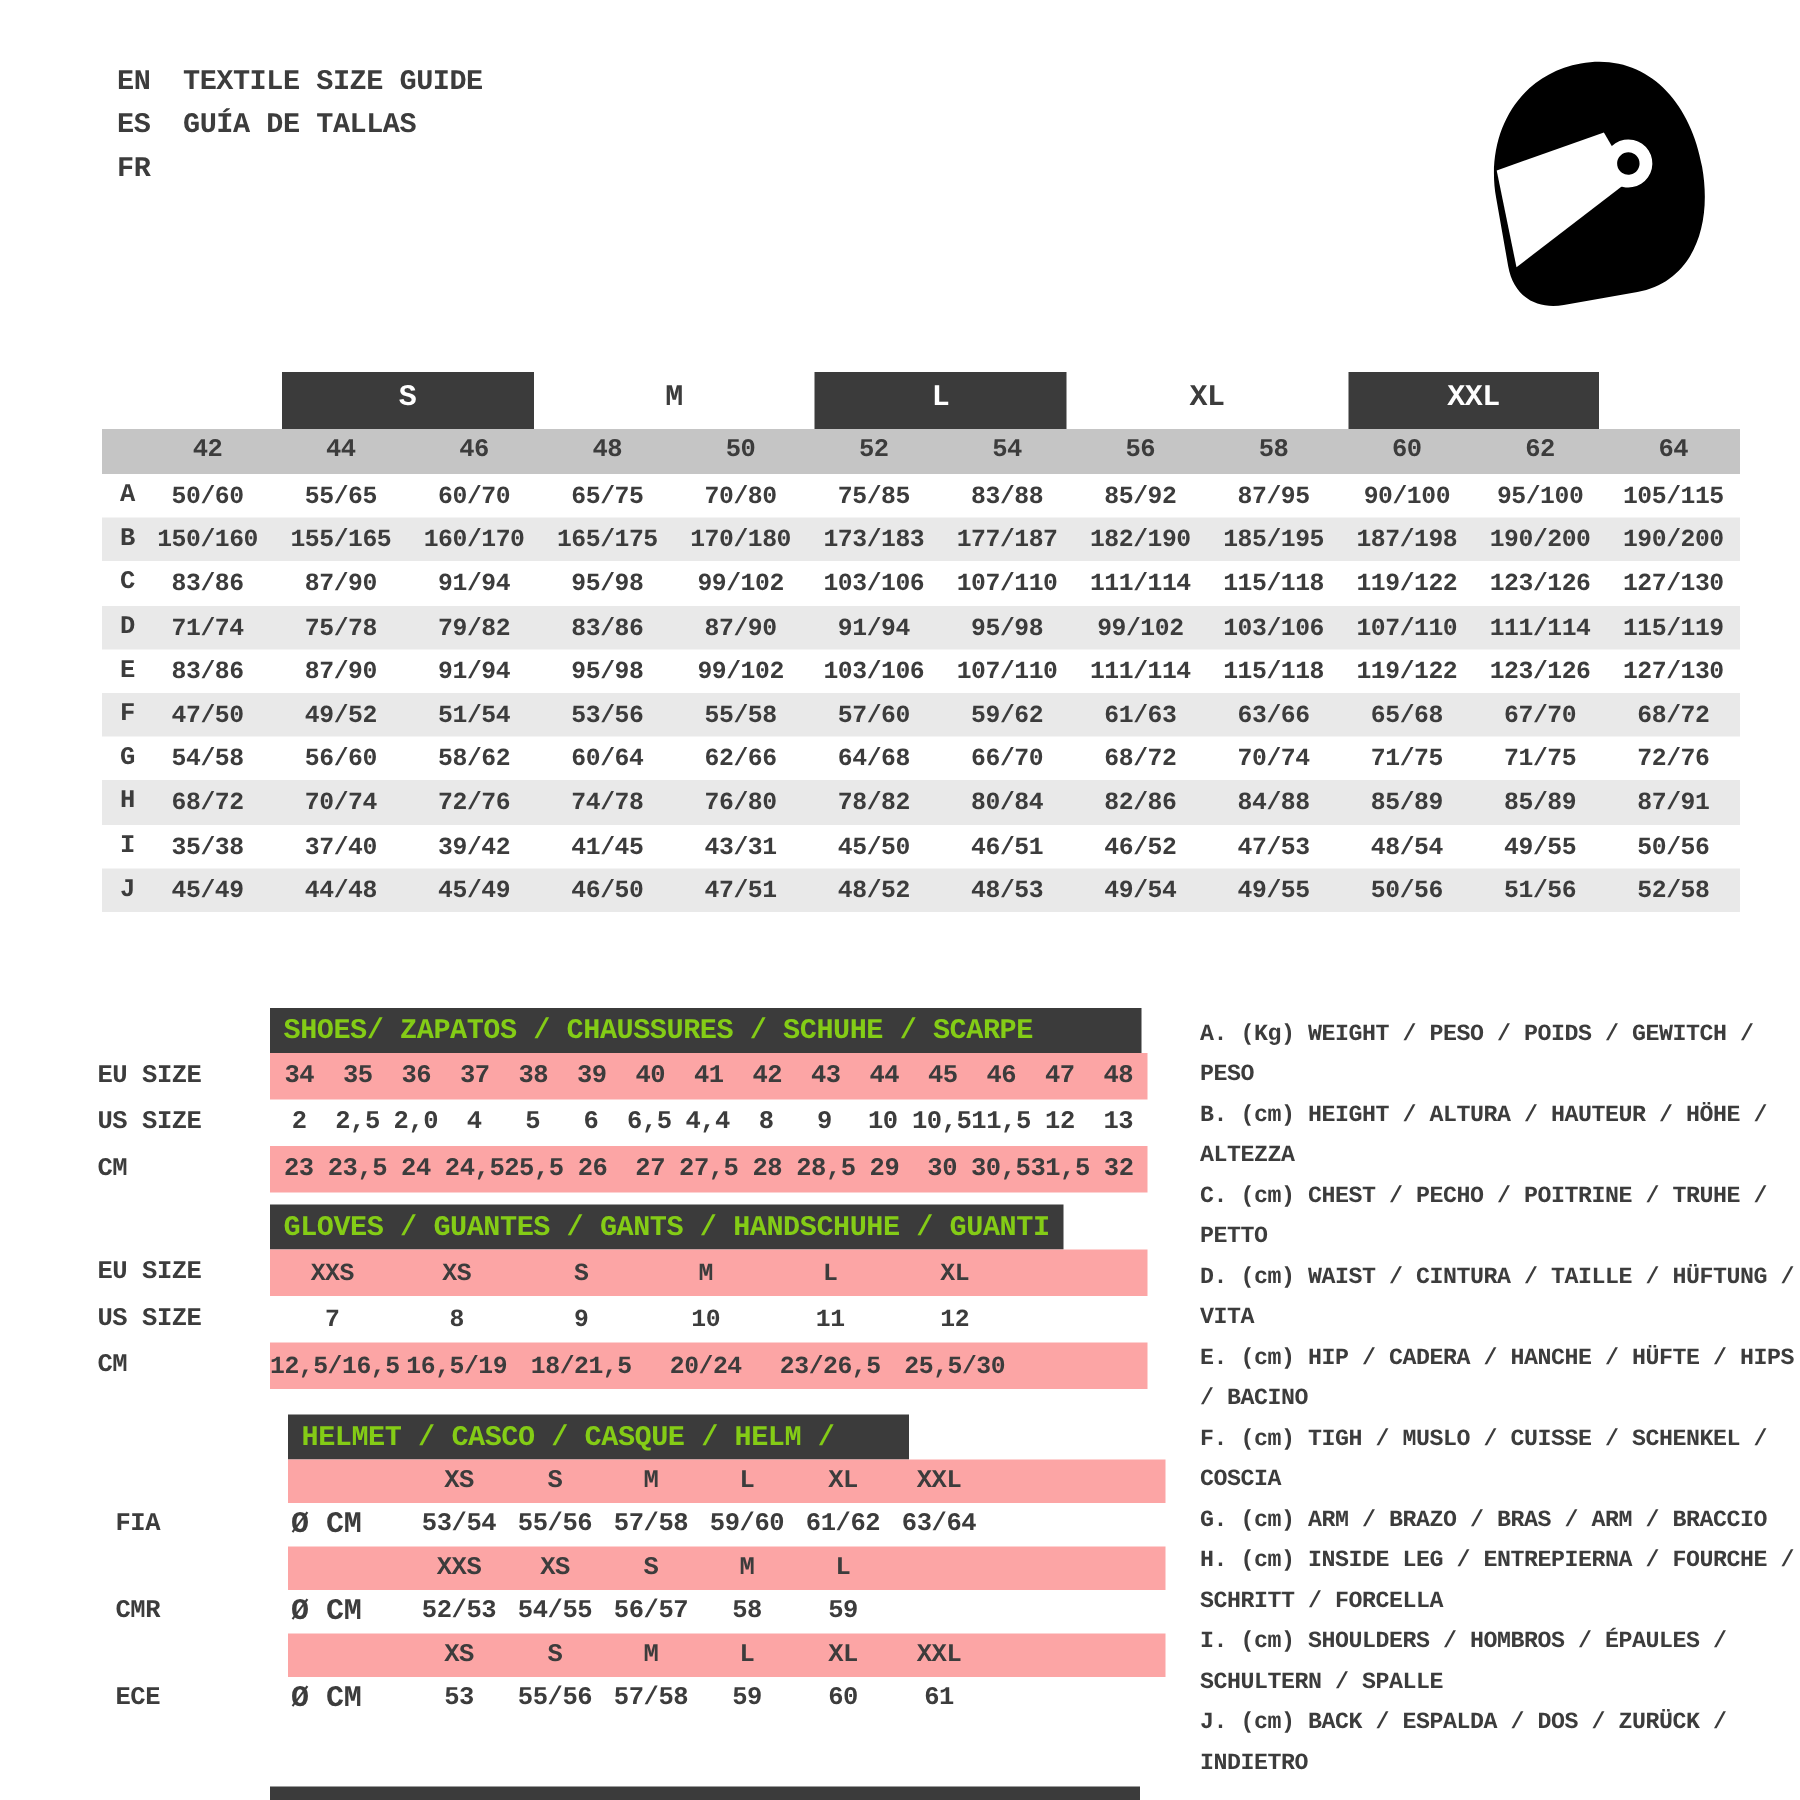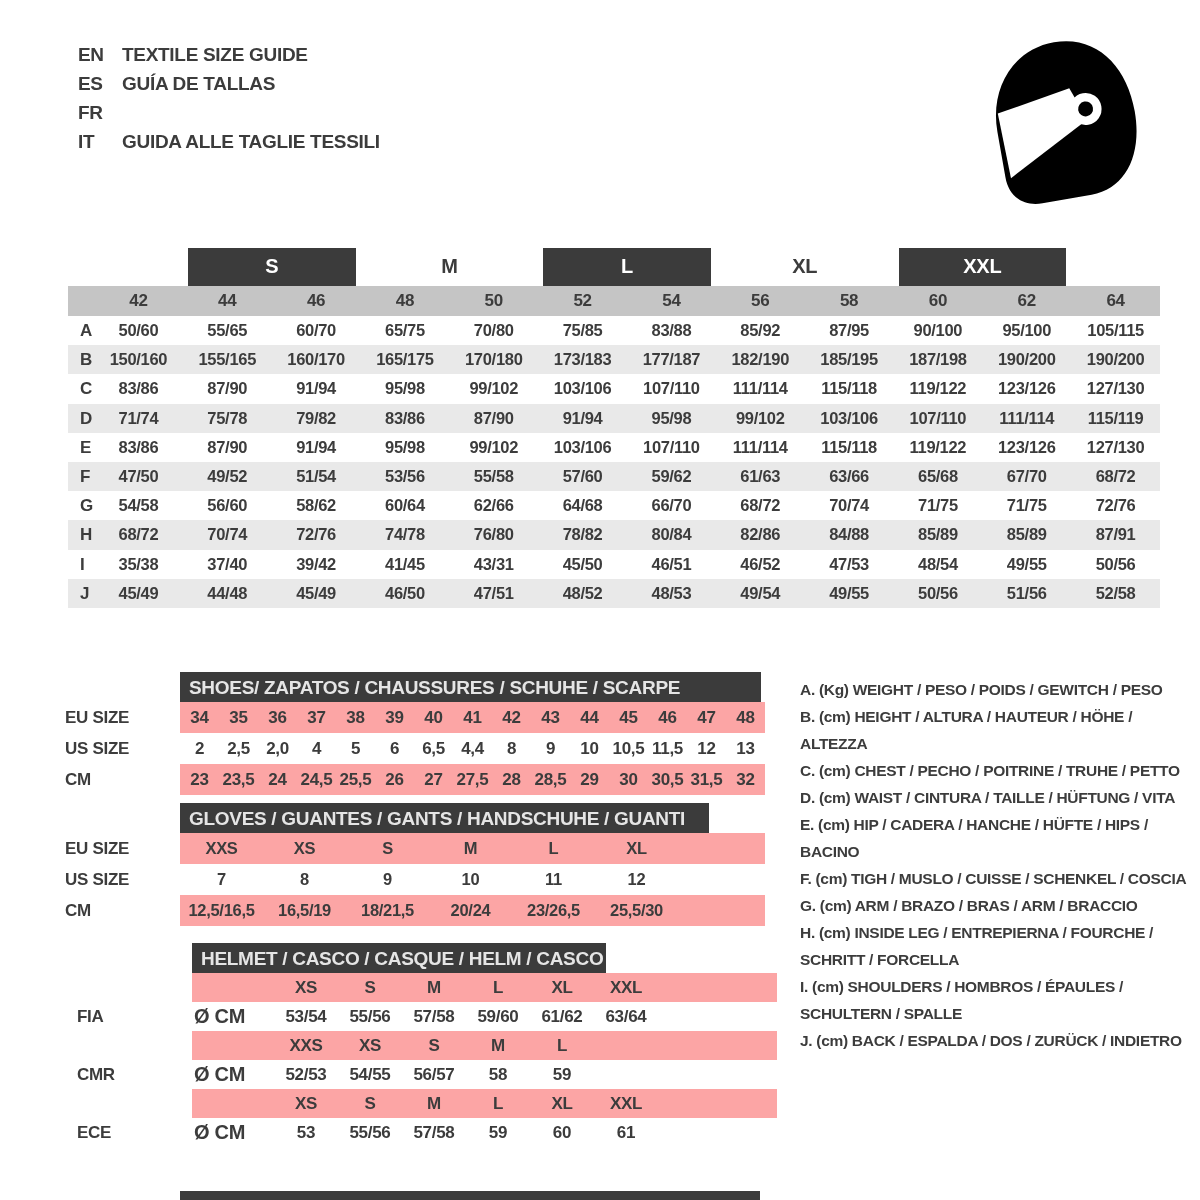--- a/index.html
+++ b/index.html
@@ -1,17 +1,17 @@
 <!DOCTYPE html>
 <html><head>
 <meta charset="utf-8">
 <style>
   html,body{margin:0;padding:0;background:#ffffff;}
   .page{position:relative;width:1200px;height:1200px;background:#fff;overflow:hidden;
-        font-family:Liberation Sans, sans-serif;font-weight:700;color:#3c3c3c;
+        font-family:Liberation Mono, monospace;font-weight:700;color:#3c3c3c;
         -webkit-font-smoothing:antialiased;letter-spacing:-0.3px;}
   
   .lang-block{position:absolute;left:78px;top:40px;}
   .lang-row{display:flex;height:29px;line-height:29px;font-size:19px;}
   .lang-code{width:44px;}
   
   .helmet-wrap{position:absolute;left:975px;top:26px;width:178px;height:188px;}
   
   .size-table{position:absolute;left:68px;top:248px;width:1092px;}
   .sgrid{display:grid;grid-template-columns:26px repeat(12,1fr);}
@@ -22,21 +22,21 @@
   .cols-row .cell{text-align:center;}
   .srow{height:29.2px;line-height:29.2px;font-size:16.5px;}
   .srow.stripe{background:#e9e9e9;}
   .srow .cell{text-align:center;}
   .rlabel{text-align:left;padding-left:12px;font-size:17px;}
   
   .sub{position:absolute;left:65px;width:760px;}
   .sub.shoes{top:672px;}
   .sub.gloves{top:803px;}
   .sub.helmetT{top:943px;margin-left:12px;}
-  .bar{background:#3b3b3b;color:#e5e5e5;height:30px;line-height:31px;padding-left:9px;
+  .bar{background:#3b3b3b;color:#84cc16;height:30px;line-height:31px;padding-left:9px;
        font-size:19px;margin-left:115px;}
   .bar.w-shoes{width:572px;}
   .bar.w-gloves{width:520px;}
   .bar.w-helmet{width:405px;}
   .subrow{display:flex;align-items:center;}
   .shoes .subrow,.gloves .subrow{height:31px;line-height:31px;}
   .helmetT .subrow{height:29px;line-height:29px;}
   .sublabel{width:115px;font-size:17px;}
   .subcontent{display:flex;width:585px;}
   .subcontent.stripe{background:#fca5a5;}
@@ -59,24 +59,20 @@
       <div class="lang-row">
         <span class="lang-code">EN</span>
         <span class="lang-title">TEXTILE SIZE GUIDE</span>
       </div>
       <div class="lang-row">
         <span class="lang-code">ES</span>
         <span class="lang-title">GUÍA DE TALLAS</span>
       </div>
       <div class="lang-row">
         <span class="lang-code">FR</span>
-      </div>
-      <div class="lang-row">
-        <span class="lang-code">IT</span>
-        <span class="lang-title">GUIDA ALLE TAGLIE TESSILI</span>
       </div>
     </div>
 
   <div class="helmet-wrap">
     <svg viewBox="0 0 100 100" width="178" height="188">
       <g transform="rotate(-10 50 50)">
         <path fill="#000" d="M52,6 C28,6 12,26 12,50 L12,76 C12,88 20,94 30,94 L58,94 C78,94 90,76 90,52 C90,26 76,6 52,6 Z"></path>
         <path fill="#fff" d="M14,40 L56,33 L63,52 L15,77 Z"></path>
         <circle cx="63" cy="46" r="9" fill="#fff"></circle>
         <circle cx="63" cy="46" r="4.2" fill="#000"></circle>

